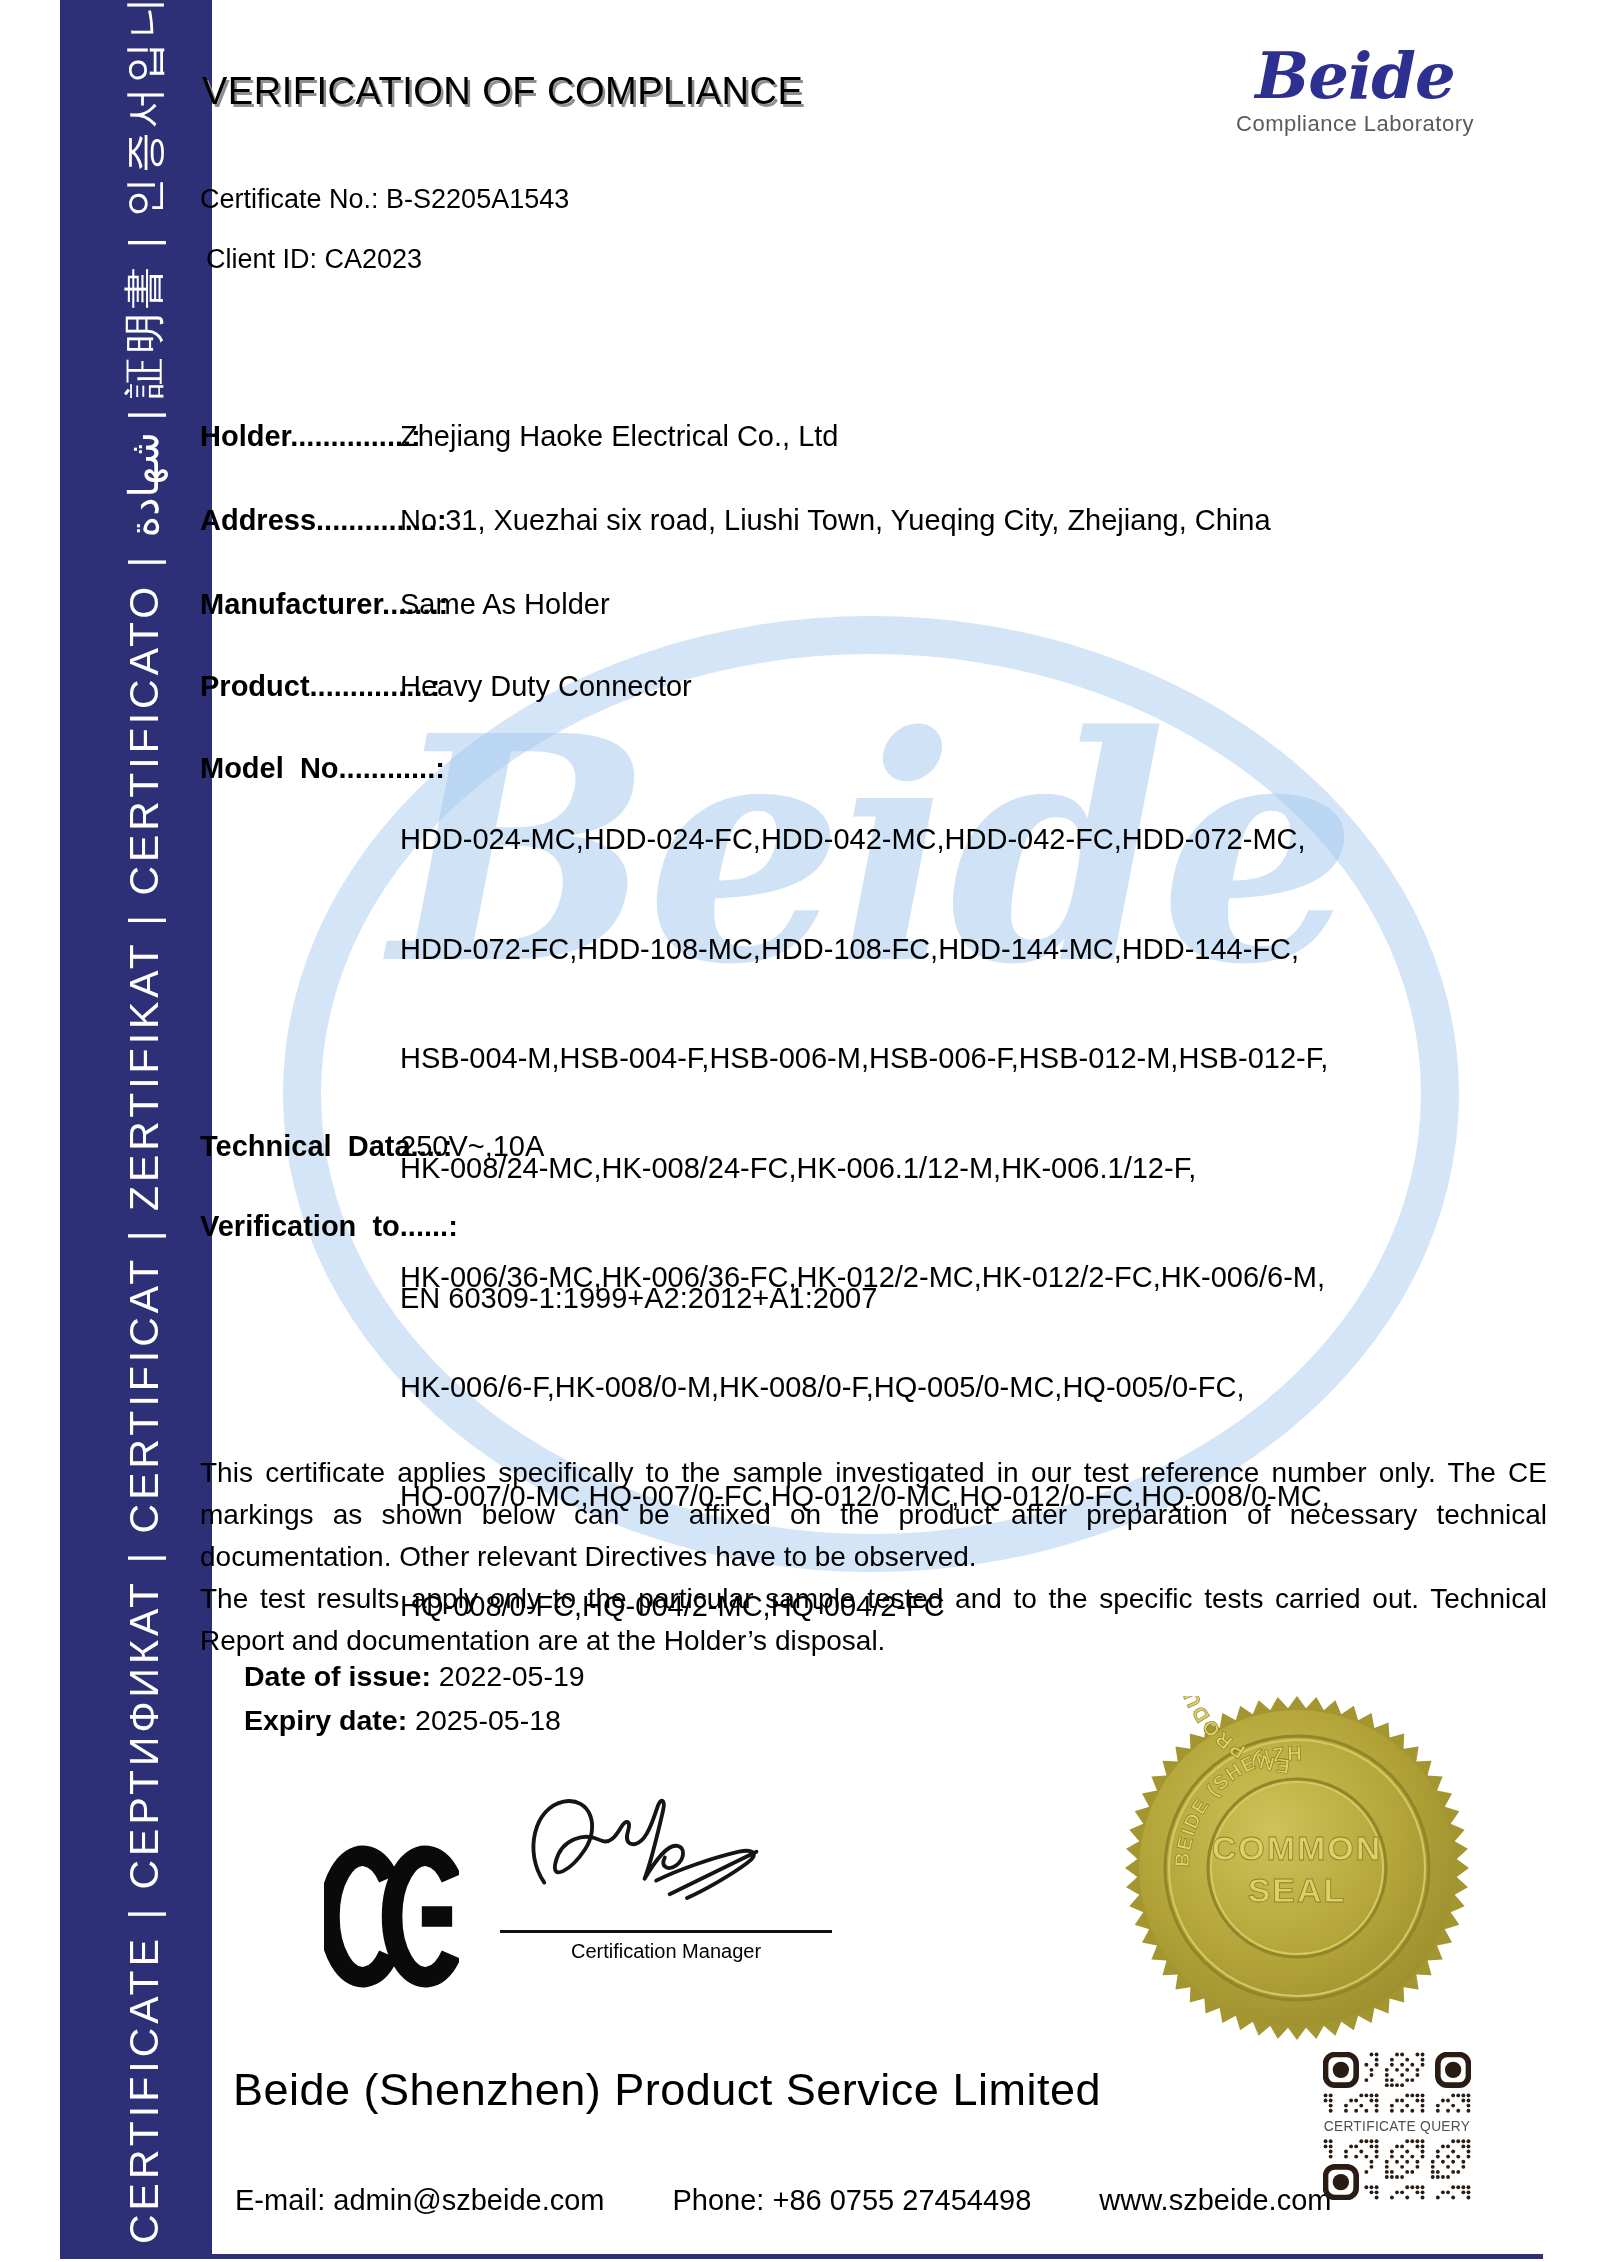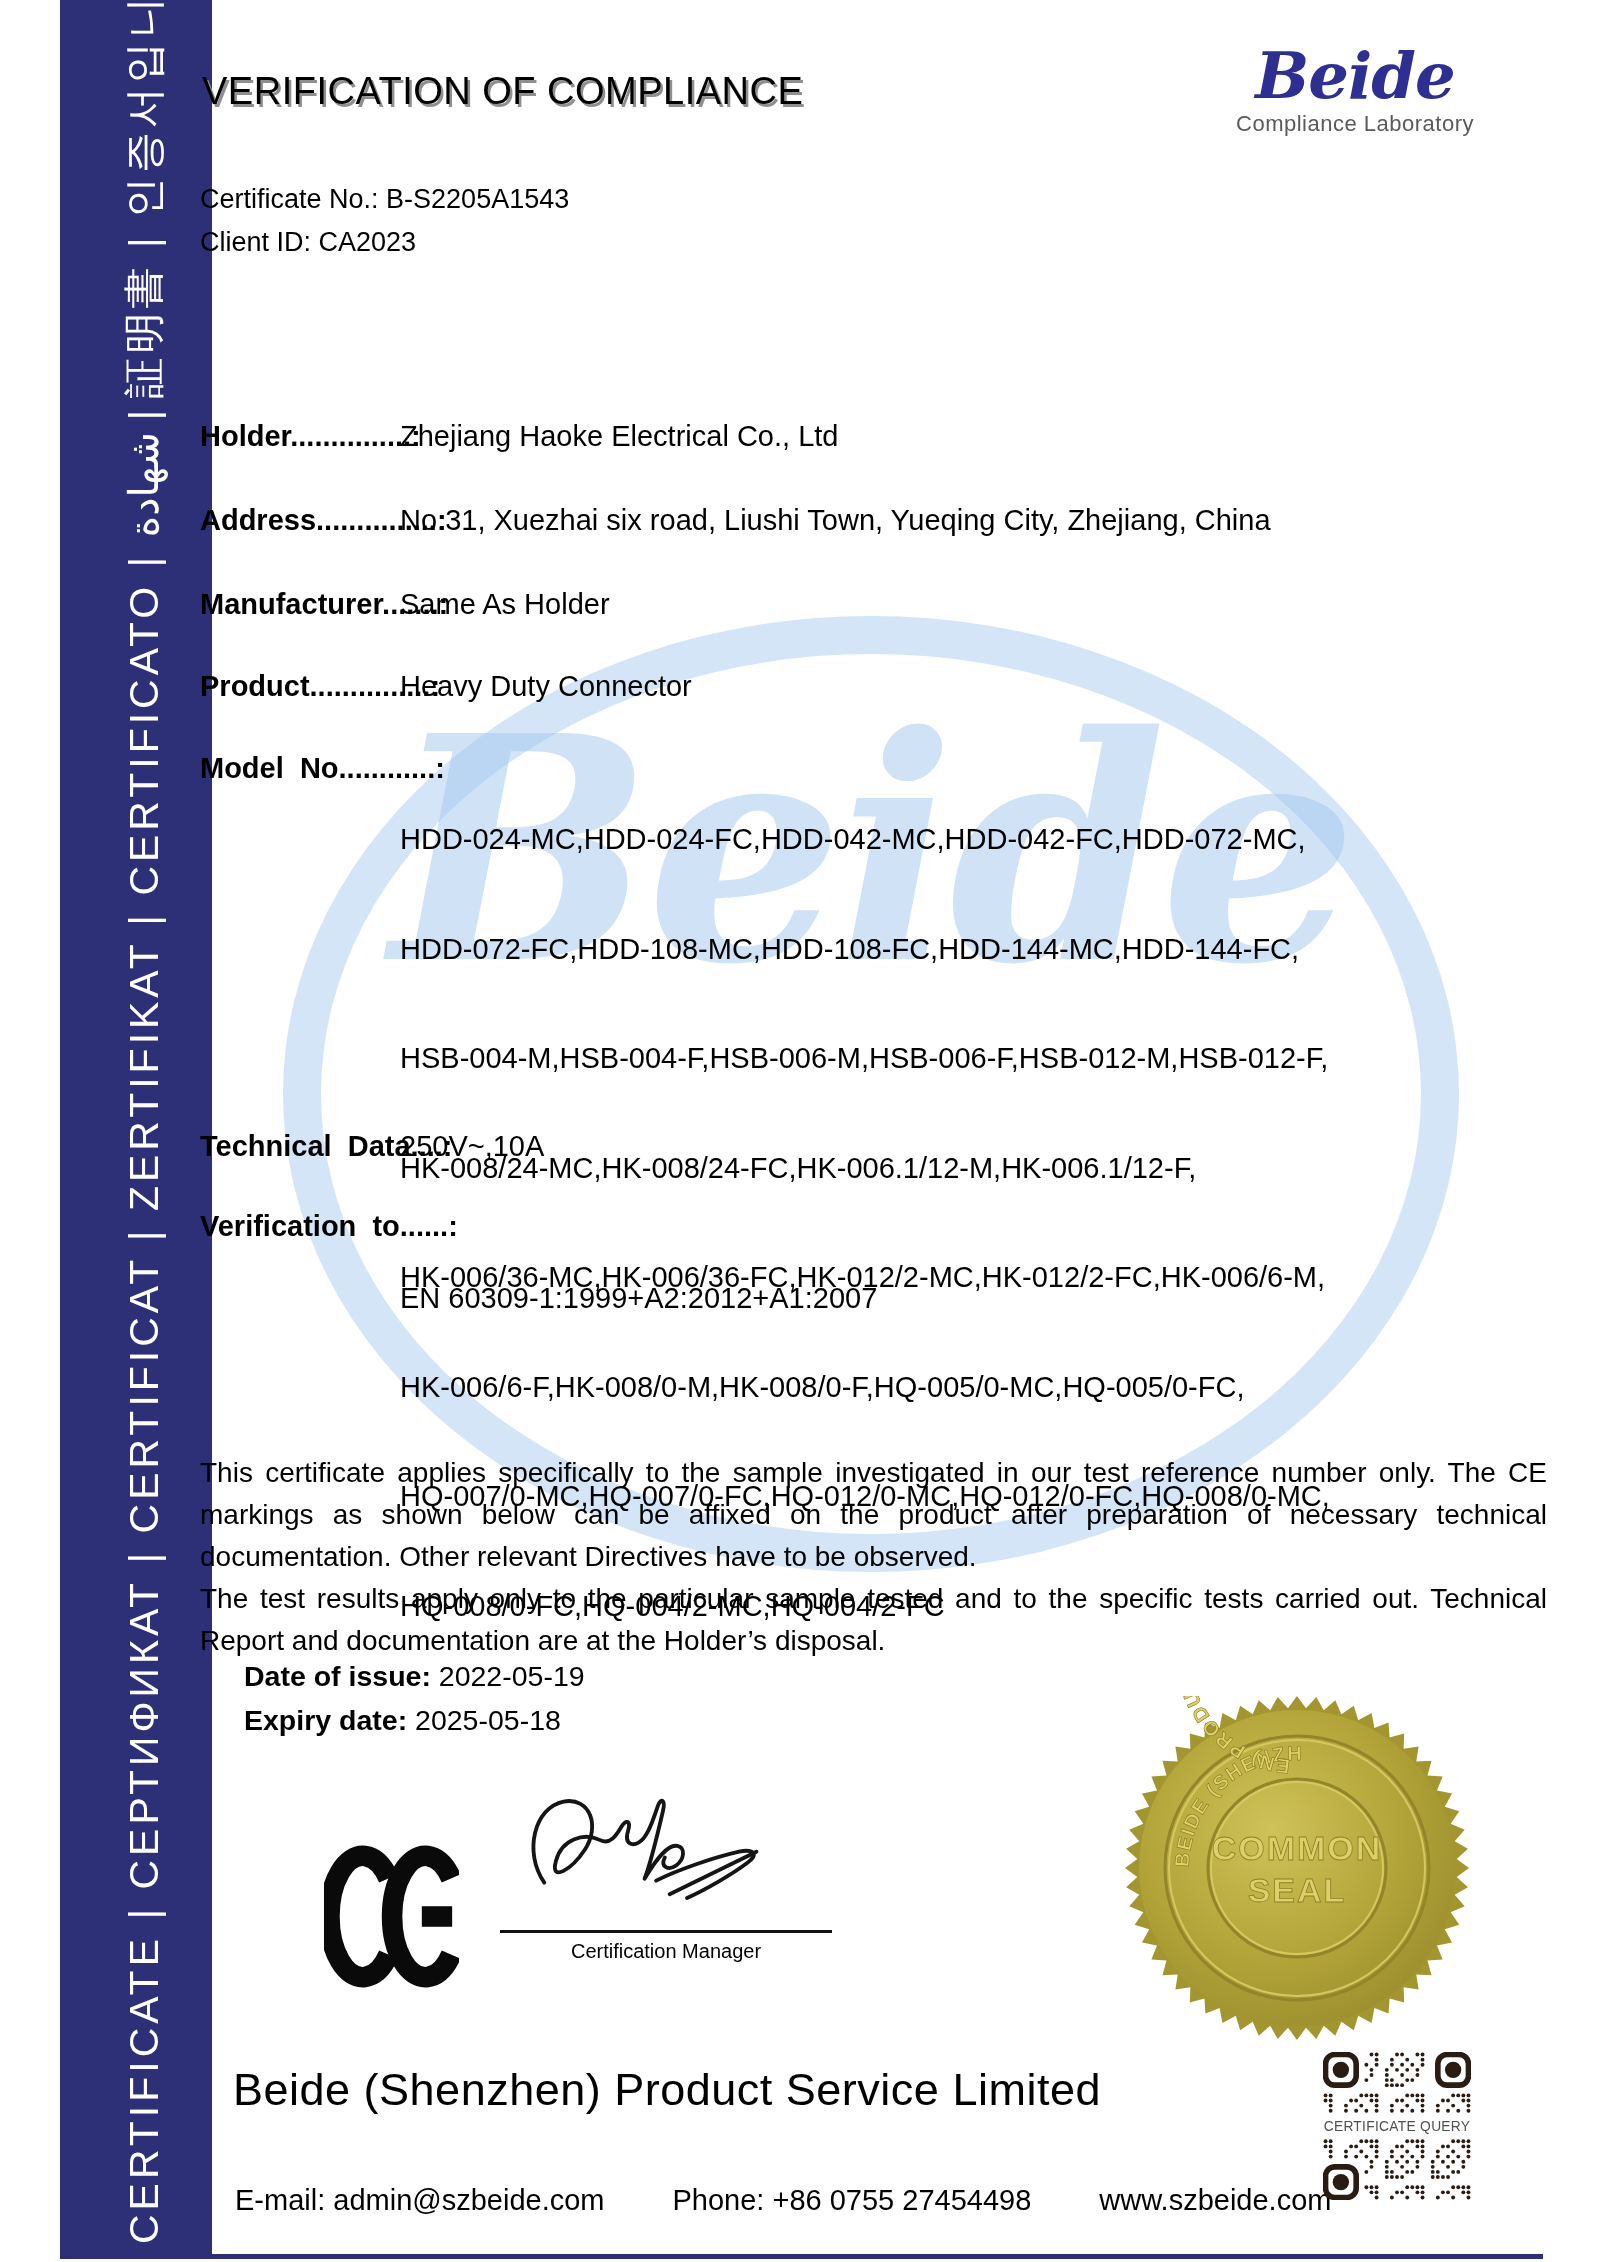--- a/index.html
+++ b/index.html
@@ -66,21 +66,21 @@
 
   <div class="title">VERIFICATION OF COMPLIANCE</div>
   <div class="logo">
     <div class="logo-text">Beide</div>
     <div class="logo-sub">Compliance Laboratory</div>
   </div>
   <div class="certline" style="top:184px;">
     <span>Certificate No.:</span>
     <span>B-S2205A1543</span>
   </div>
-  <div class="certline" style="top:227px;">
+  <div class="certline" style="top:244px;margin-left:6px;">
     <span>Client ID:</span>
     <span>CA2023</span>
   </div>
 
   <div class="frow" style="top:420px;">
     <span class="flabel">Holder...............:</span><span class="fvalue">Zhejiang Haoke Electrical Co., Ltd</span>
   </div>
   <div class="frow" style="top:504px;">
     <span class="flabel">Address...............:</span><span class="fvalue">No.31, Xuezhai six road, Liushi Town, Yueqing City, Zhejiang, China</span>
   </div>

